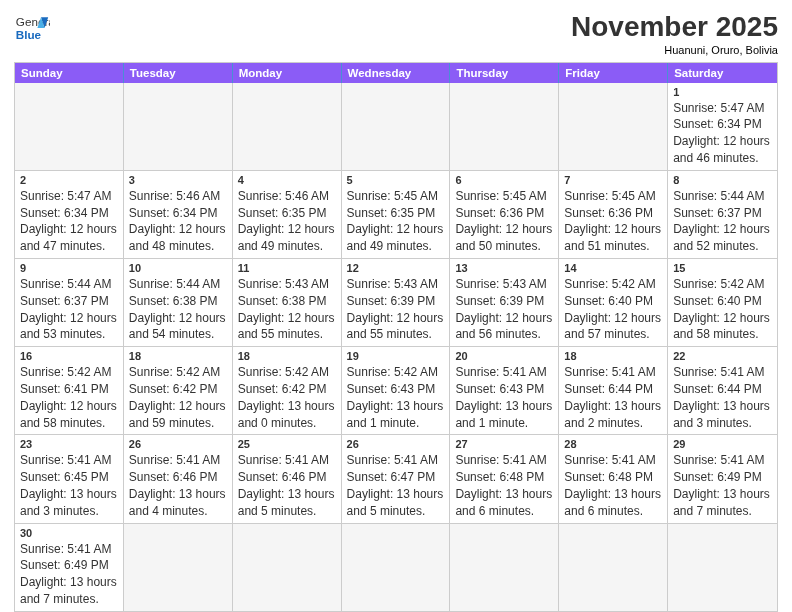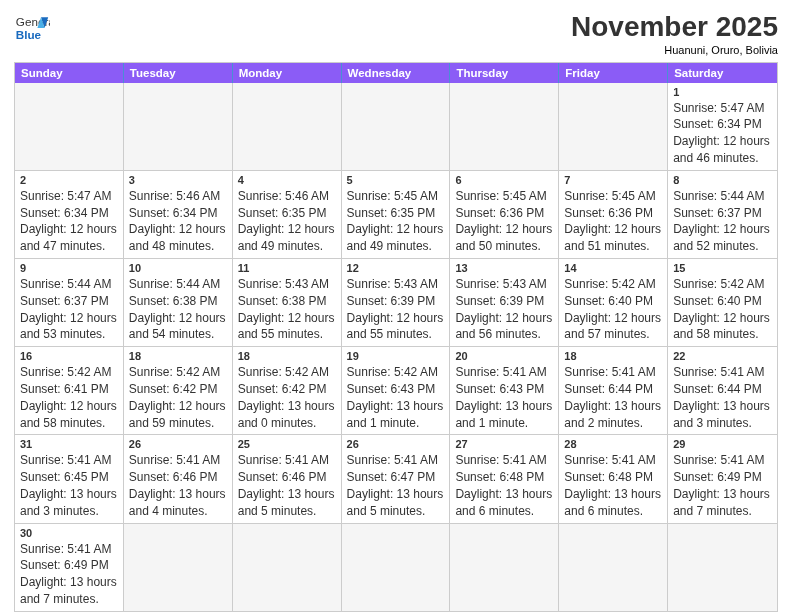--- a/index.html
+++ b/index.html
@@ -294,21 +294,21 @@
           <div class="cal-cell">
             <span class="day-num">22</span>
             <div class="day-info" style="white-space: pre-line;">Sunrise: 5:41 AM
 Sunset: 6:44 PM
 Daylight: 13 hours
 and 3 minutes.</div>
           </div>
         </div>
         <div class="cal-row">
           <div class="cal-cell">
-            <span class="day-num">31</span>
+            <span class="day-num">23</span>
             <div class="day-info" style="white-space: pre-line;">Sunrise: 5:41 AM
 Sunset: 6:45 PM
 Daylight: 13 hours
 and 3 minutes.</div>
           </div>
           <div class="cal-cell">
             <span class="day-num">26</span>
             <div class="day-info" style="white-space: pre-line;">Sunrise: 5:41 AM
 Sunset: 6:46 PM
 Daylight: 13 hours

